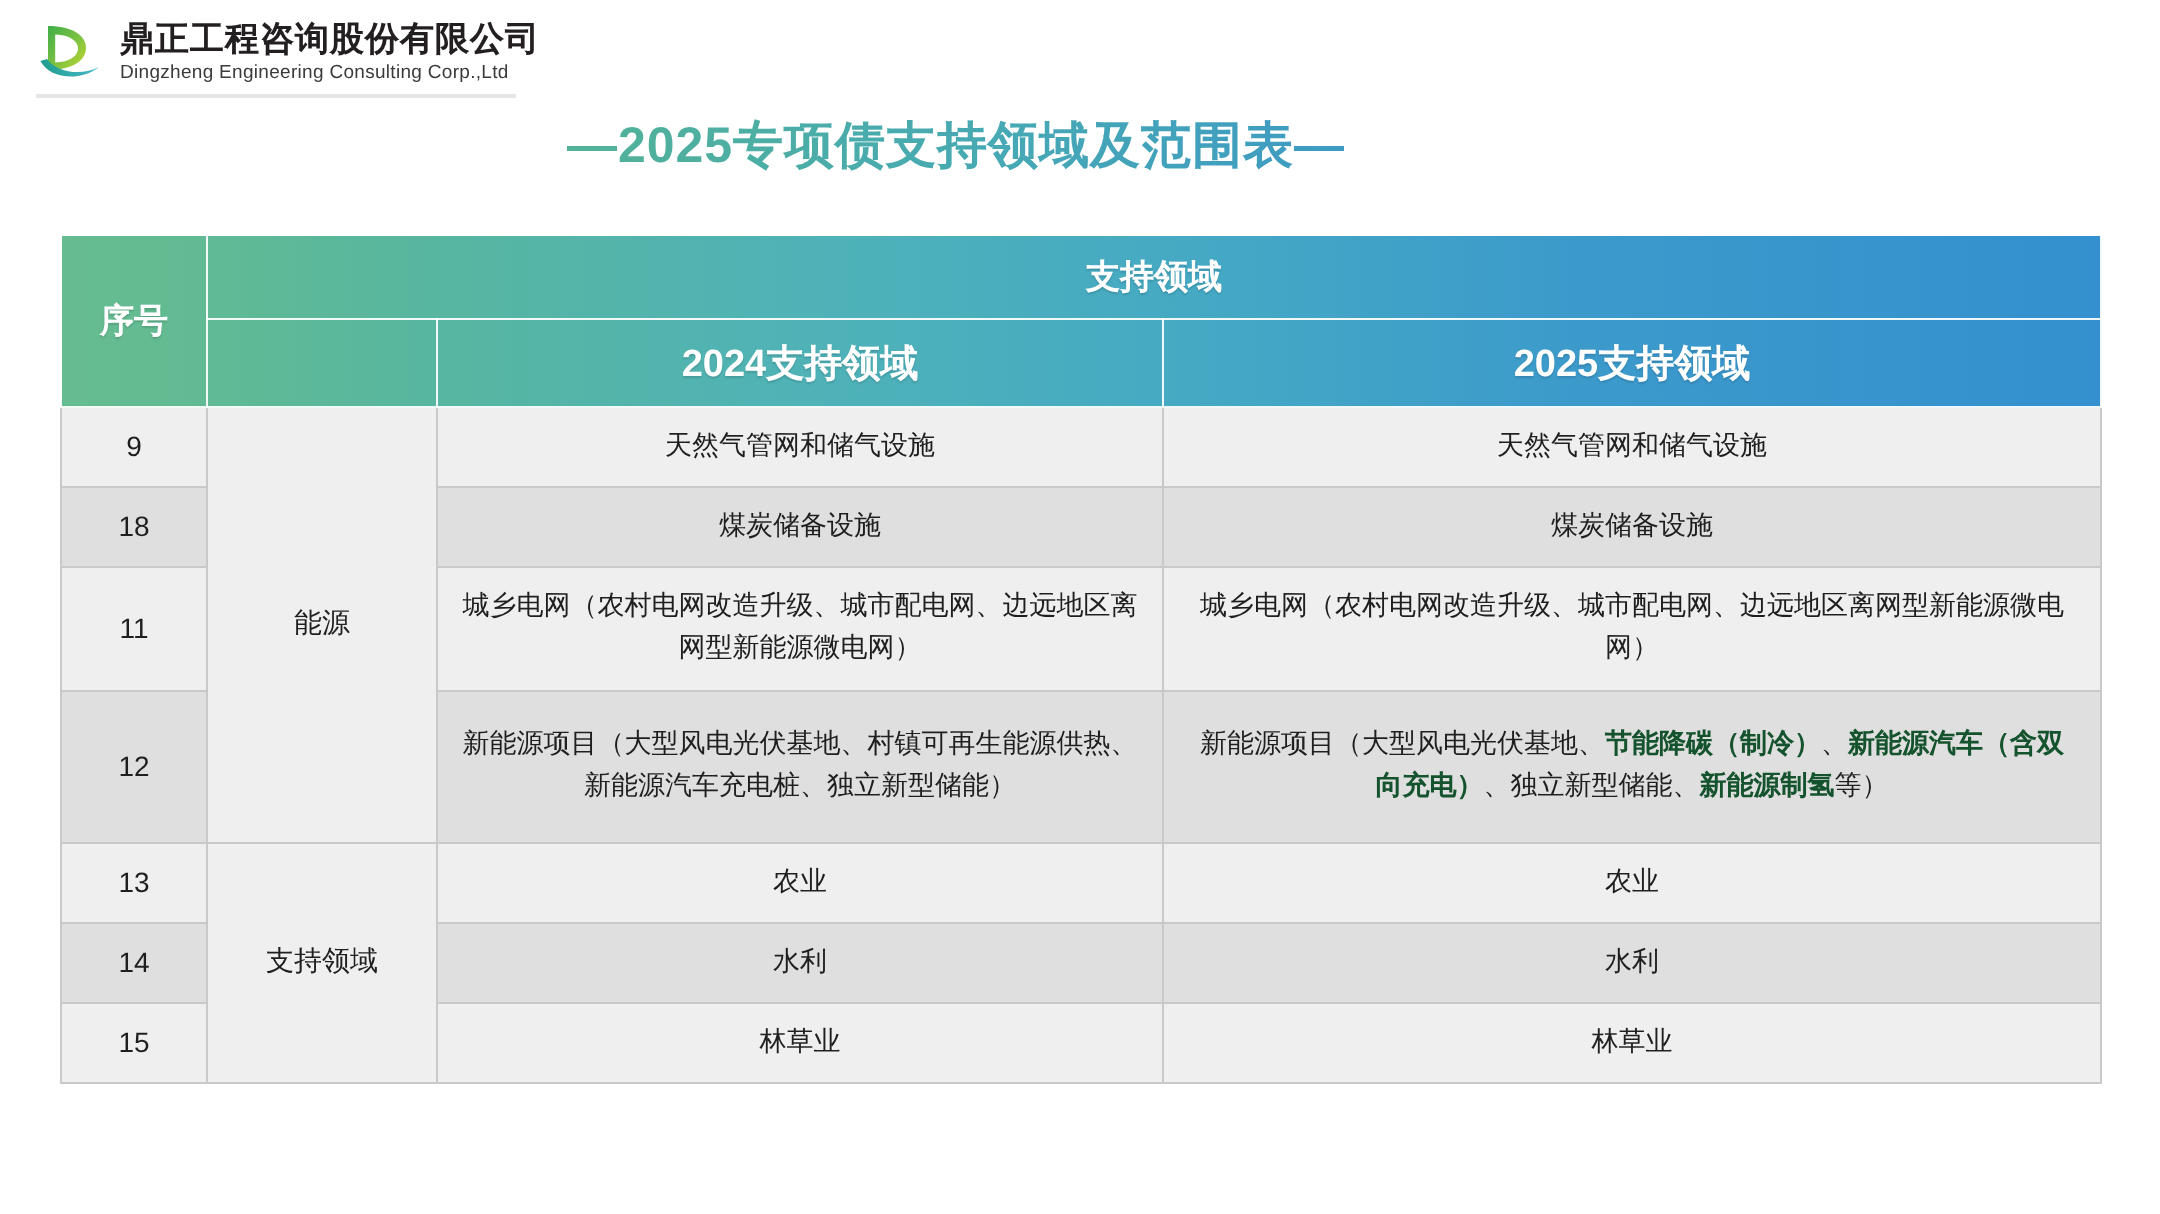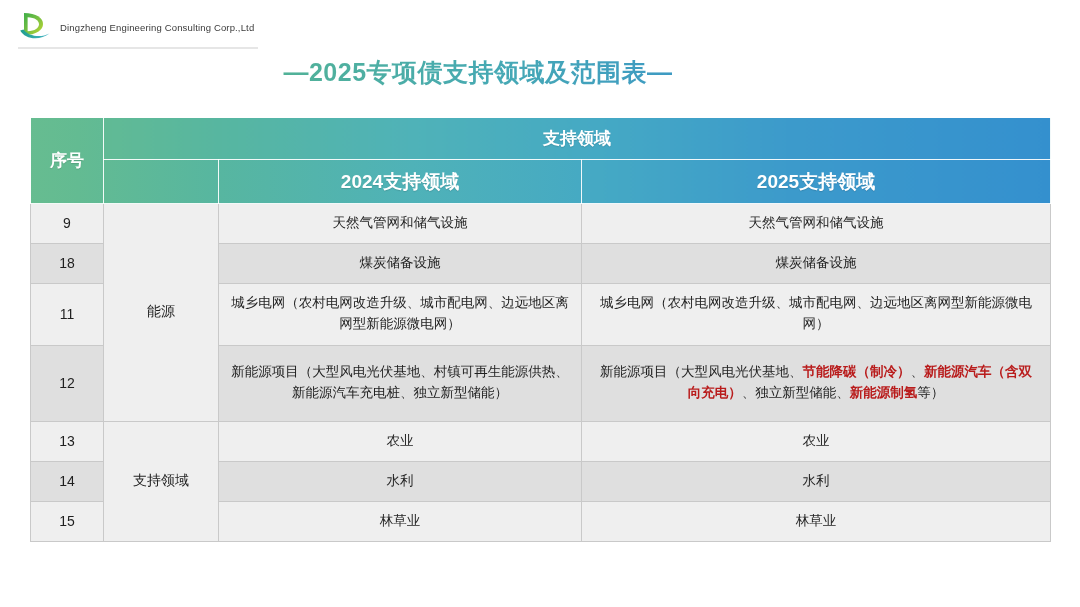--- a/index.html
+++ b/index.html
@@ -141,21 +141,21 @@
   .row-b td { background: #dfdfdf; }
 
   td.cat-cell { background: #efefef !important; font-size: 14px; }
 
   .cell-pad {
     padding: 9px 12px;
     line-height: 1.55;
     font-size: 13.5px;
   }
 
-  .hl { color: #b91c1c; font-weight: bold; }
+  .hl { color: #14532d; font-weight: bold; }
 </style>
 </head>
 <body>
 
 <div class="brand">
   <span class="brand-logo">
     <svg width="36" height="36" viewBox="0 0 36 36" aria-hidden="true">
       <defs>
         <linearGradient id="lgA" x1="0" y1="0" x2="1" y2="1">
           <stop offset="0%" stop-color="#3fae49"></stop>
@@ -166,20 +166,21 @@
           <stop offset="0%" stop-color="#1f9d8d"></stop>
           <stop offset="100%" stop-color="#49b8c9"></stop>
         </linearGradient>
       </defs>
       <path d="M6 5 L6 27 C18.5 27 25 22 25 16 C25 10 18.5 5 6 5 Z" fill="url(#lgA)"></path>
       <path d="M9.6 9.2 L9.6 23.2 C17 23 21 19.8 21 16.2 C21 12.6 17 9.4 9.6 9.2 Z" fill="#ffffff"></path>
       <path d="M2.2 22.5 C7 31.5 22 33 31.5 25.5 C23 30 10.5 28.5 5.5 21.5 Z" fill="url(#lgB)"></path>
     </svg>
   </span>
   <span class="brand-text">
+    <span class="brand-cn">鼎正工程咨询股份有限公司</span>
     <span class="brand-en">Dingzheng Engineering Consulting Corp.,Ltd</span>
   </span>
 </div>
 <div class="brand-rule"></div>
 
 <div class="page-title">—2025专项债支持领域及范围表—</div>
 
 <div class="table-wrap">
   <table class="main">
     <colgroup>

